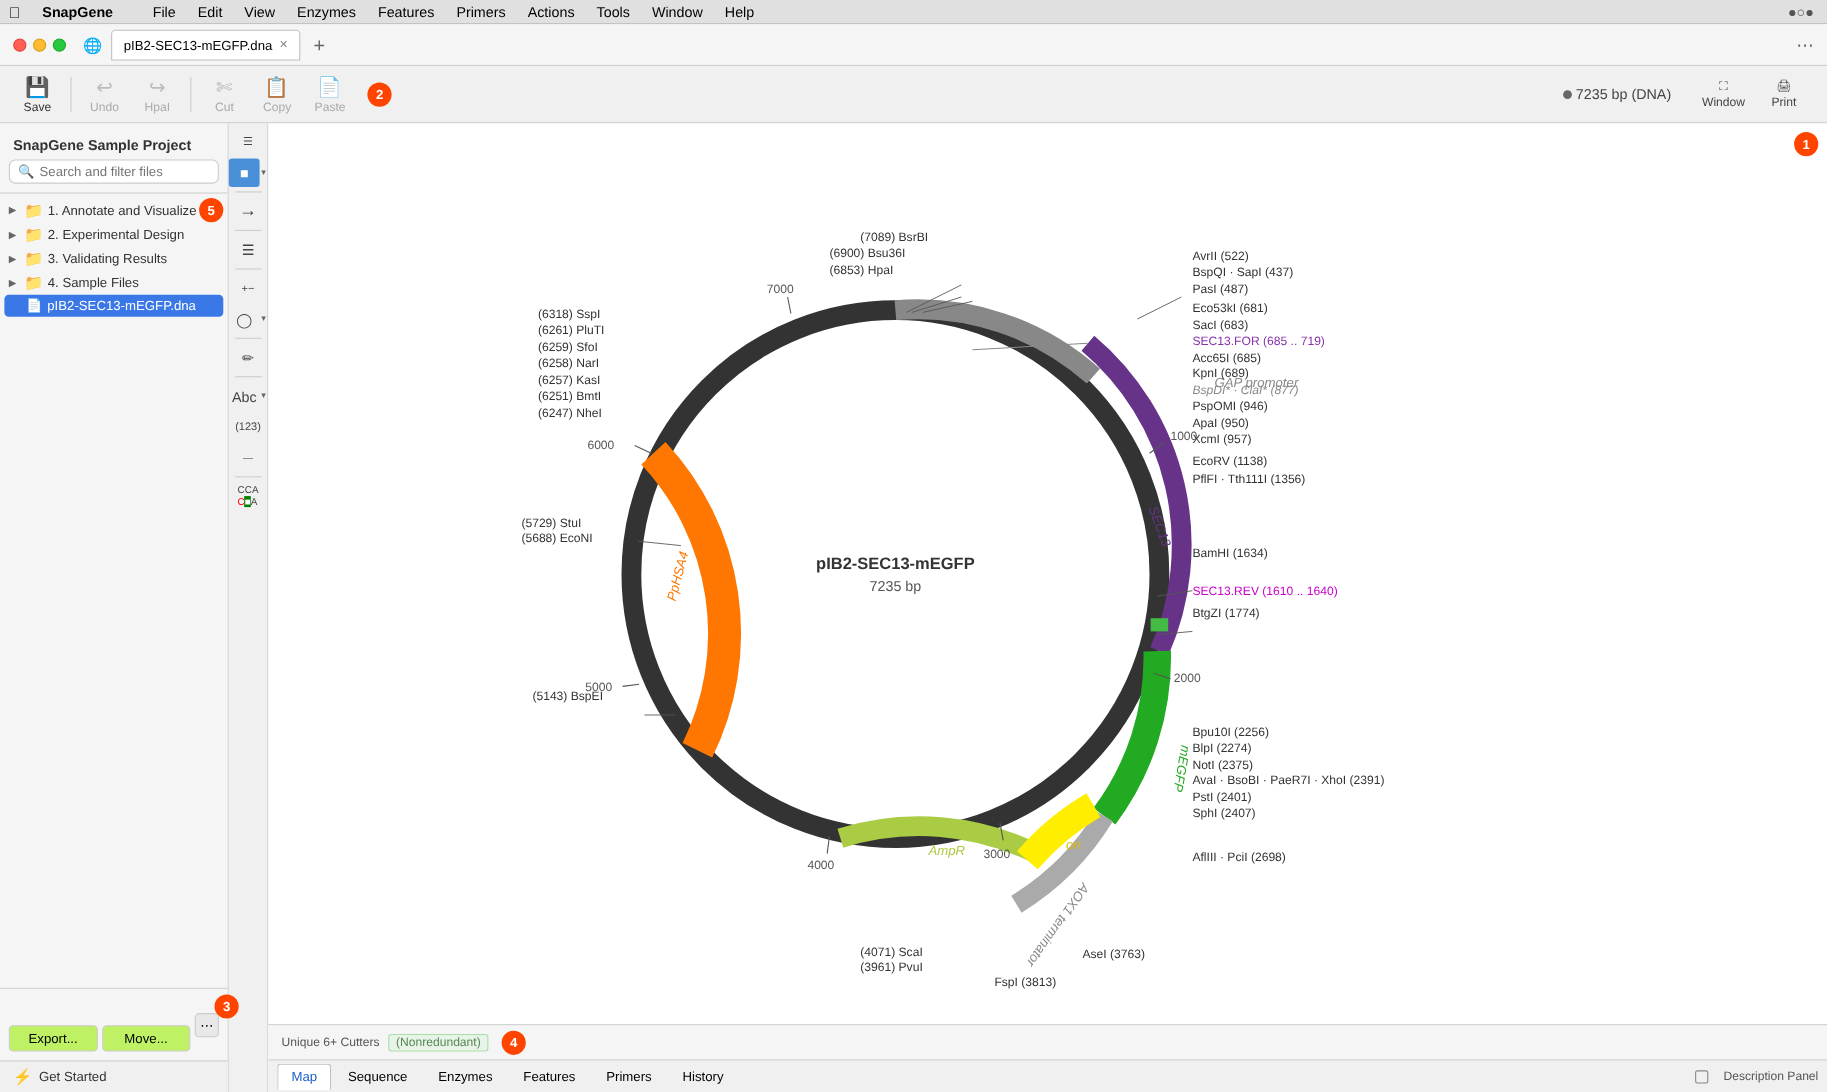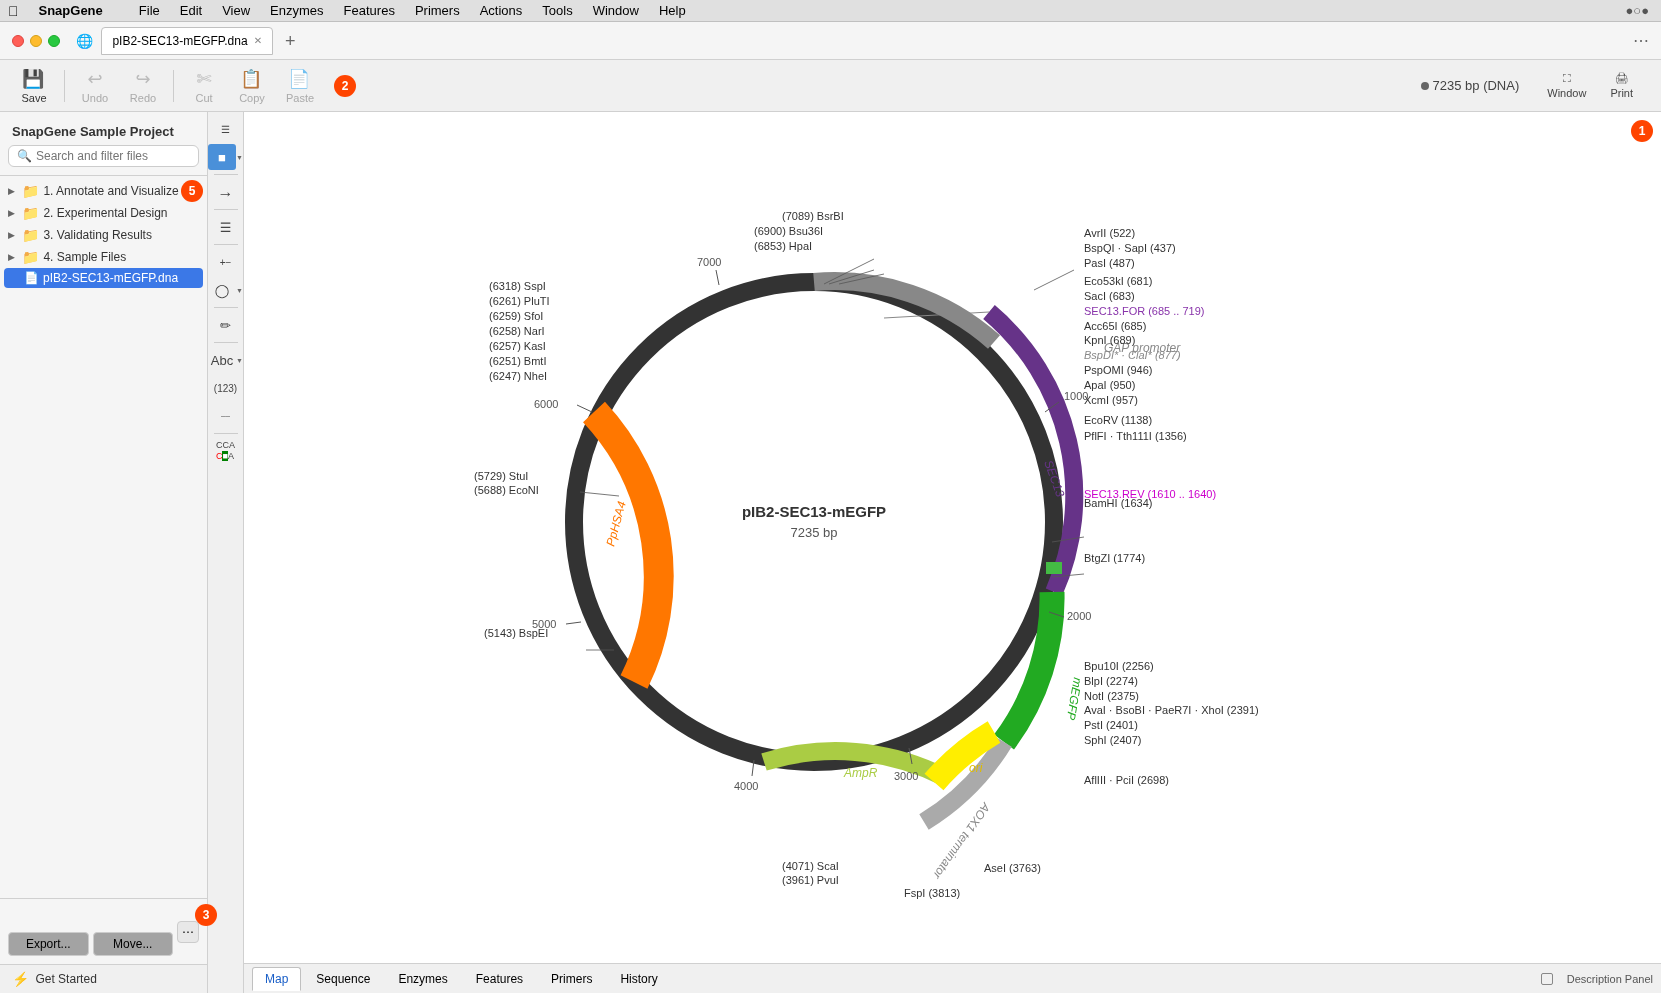--- a/index.html
+++ b/index.html
@@ -49,21 +49,21 @@
     .search-box { display: flex; align-items: center; background: white; border: 1px solid #ccc; border-radius: 6px; padding: 3px 8px; gap: 4px; }
     .search-box input { border: none; outline: none; font-size: 12px; width: 100%; background: transparent; }
     .search-icon { color: #888; font-size: 12px; }
     .sidebar-items { flex: 1; overflow-y: auto; padding: 4px 0; }
     .folder-item { display: flex; align-items: center; padding: 3px 8px; cursor: pointer; gap: 4px; font-size: 12px; color: #333; }
     .folder-item .chevron { font-size: 9px; color: #666; width: 10px; }
     .folder-icon { font-size: 14px; }
     .file-item { display: flex; align-items: center; padding: 3px 24px; cursor: pointer; gap: 4px; font-size: 12px; color: #333; }
     .file-item.selected { background: #3b78e7; color: white; border-radius: 4px; margin: 0 4px; padding: 3px 20px; }
     .sidebar-footer { border-top: 1px solid #d0d0d0; padding: 8px; display: flex; gap: 4px; align-items: center; }
-    .footer-btn { flex: 1; font-size: 12px; padding: 4px 8px; background: #a3a3a3; border: 1px solid #ccc; border-radius: 4px; cursor: pointer; text-align: center; margin-top: 25px; }
+    .footer-btn { flex: 1; font-size: 12px; padding: 4px 8px; background: #bef264; border: 1px solid #ccc; border-radius: 4px; cursor: pointer; text-align: center; margin-top: 25px; }
     .footer-more { width: 22px; height: 22px; display: flex; align-items: center; justify-content: center; background: #e8e8e8; border: 1px solid #ccc; border-radius: 4px; cursor: pointer; }
     .get-started { border-top: 1px solid #d0d0d0; padding: 6px 12px; display: flex; align-items: center; gap: 6px; font-size: 12px; color: #333; cursor: pointer; background: #f0f0f0; }
     .get-started-icon { font-size: 14px; }
 
     
     .vertical-toolbar { width: 36px; background: #f0f0f0; border-right: 1px solid #d0d0d0; display: flex; flex-direction: column; align-items: center; padding: 4px 0; gap: 2px; }
     .vt-btn { width: 28px; height: 26px; display: flex; align-items: center; justify-content: center; cursor: pointer; border-radius: 3px; font-size: 13px; color: #444; border: none; background: none; }
     .vt-btn.active { background: #4a90d9; color: white; }
     .vt-sep { width: 24px; height: 1px; background: #ccc; margin: 2px 0; }
     .vt-with-arrow { display: flex; align-items: center; }
@@ -137,21 +137,21 @@
       <span class="icon">💾</span>
       <span>Save</span>
     </button>
     <div class="toolbar-sep"></div>
     <button class="toolbar-btn disabled">
       <span class="icon">↩</span>
       <span>Undo</span>
     </button>
     <button class="toolbar-btn disabled">
       <span class="icon">↪</span>
-      <span>Redo</span>
+      <span>HpaI</span>
     </button>
     <div class="toolbar-sep"></div>
     <button class="toolbar-btn disabled">
       <span class="icon">✄</span>
       <span>Cut</span>
     </button>
     <button class="toolbar-btn disabled">
       <span class="icon">📋</span>
       <span>Copy</span>
     </button>
@@ -380,21 +380,21 @@
         <div style="position:absolute; top:193px; left:840px; font-size:11px; color:#8833aa;">SEC13.FOR  (685 .. 719)</div>
         <div style="position:absolute; top:208px; left:840px; font-size:11px; color:#333;">Acc65I (685)</div>
         <div style="position:absolute; top:222px; left:840px; font-size:11px; color:#333;">KpnI (689)</div>
         <div style="position:absolute; top:237px; left:840px; font-size:11px; color:#888; font-style:italic;">BspDI* · ClaI* (877)</div>
         <div style="position:absolute; top:252px; left:840px; font-size:11px; color:#333;">PspOMI (946)</div>
         <div style="position:absolute; top:267px; left:840px; font-size:11px; color:#333;">ApaI (950)</div>
         <div style="position:absolute; top:282px; left:840px; font-size:11px; color:#333;">XcmI (957)</div>
         <div style="position:absolute; top:302px; left:840px; font-size:11px; color:#333;">EcoRV (1138)</div>
         <div style="position:absolute; top:318px; left:840px; font-size:11px; color:#333;">PflFI · Tth111I (1356)</div>
         <div style="position:absolute; top:385px; left:840px; font-size:11px; color:#333;">BamHI (1634)</div>
-        <div style="position:absolute; top:376px; left:840px; font-size:11px; color:#cc00cc;">SEC13.REV  (1610 .. 1640)</div>
+        <div style="position:absolute; top:420px; left:840px; font-size:11px; color:#cc00cc;">SEC13.REV  (1610 .. 1640)</div>
         <div style="position:absolute; top:440px; left:840px; font-size:11px; color:#333;">BtgZI (1774)</div>
         <div style="position:absolute; top:548px; left:840px; font-size:11px; color:#333;">Bpu10I (2256)</div>
         <div style="position:absolute; top:563px; left:840px; font-size:11px; color:#333;">BlpI (2274)</div>
         <div style="position:absolute; top:578px; left:840px; font-size:11px; color:#333;">NotI (2375)</div>
         <div style="position:absolute; top:592px; left:840px; font-size:11px; color:#333;">AvaI · BsoBI · PaeR7I · XhoI (2391)</div>
         <div style="position:absolute; top:607px; left:840px; font-size:11px; color:#333;">PstI (2401)</div>
         <div style="position:absolute; top:622px; left:840px; font-size:11px; color:#333;">SphI (2407)</div>
         <div style="position:absolute; top:662px; left:840px; font-size:11px; color:#333;">AflIII · PciI (2698)</div>
 
         <div style="position:absolute; top:750px; left:740px; font-size:11px; color:#333;">AseI (3763)</div>
@@ -411,20 +411,28 @@
         <div style="position:absolute; top:213px; left:245px; font-size:11px; color:#333;">(6258) NarI</div>
         <div style="position:absolute; top:198px; left:245px; font-size:11px; color:#333;">(6259) SfoI</div>
         <div style="position:absolute; top:183px; left:245px; font-size:11px; color:#333;">(6261) PluTI</div>
         <div style="position:absolute; top:168px; left:245px; font-size:11px; color:#333;">(6318) SspI</div>
 
         <div style="position:absolute; top:98px; left:538px; font-size:11px; color:#333;">(7089) BsrBI</div>
         <div style="position:absolute; top:113px; left:510px; font-size:11px; color:#333;">(6900) Bsu36I</div>
         <div style="position:absolute; top:128px; left:510px; font-size:11px; color:#333;">(6853) HpaI</div>
       </div>
 
+      <div class="bottom-bar">
+        <span class="cutters-label">Unique 6+ Cutters</span>
+        <span class="cutters-badge">(Nonredundant)</span>
+
+        <div class="callout-circle" style="position:relative; top:auto; left:auto; width:22px; height:22px; background:#ff4400; margin-left:4px">
+          <span>4</span>
+        </div>
+      </div>
 
       <div class="tab-bar">
         <span class="map-tab active">Map</span>
         <span class="map-tab">Sequence</span>
         <span class="map-tab">Enzymes</span>
         <span class="map-tab">Features</span>
         <span class="map-tab">Primers</span>
         <span class="map-tab">History</span>
         <div class="description-panel-toggle">
           <span class="desc-checkbox"></span>

